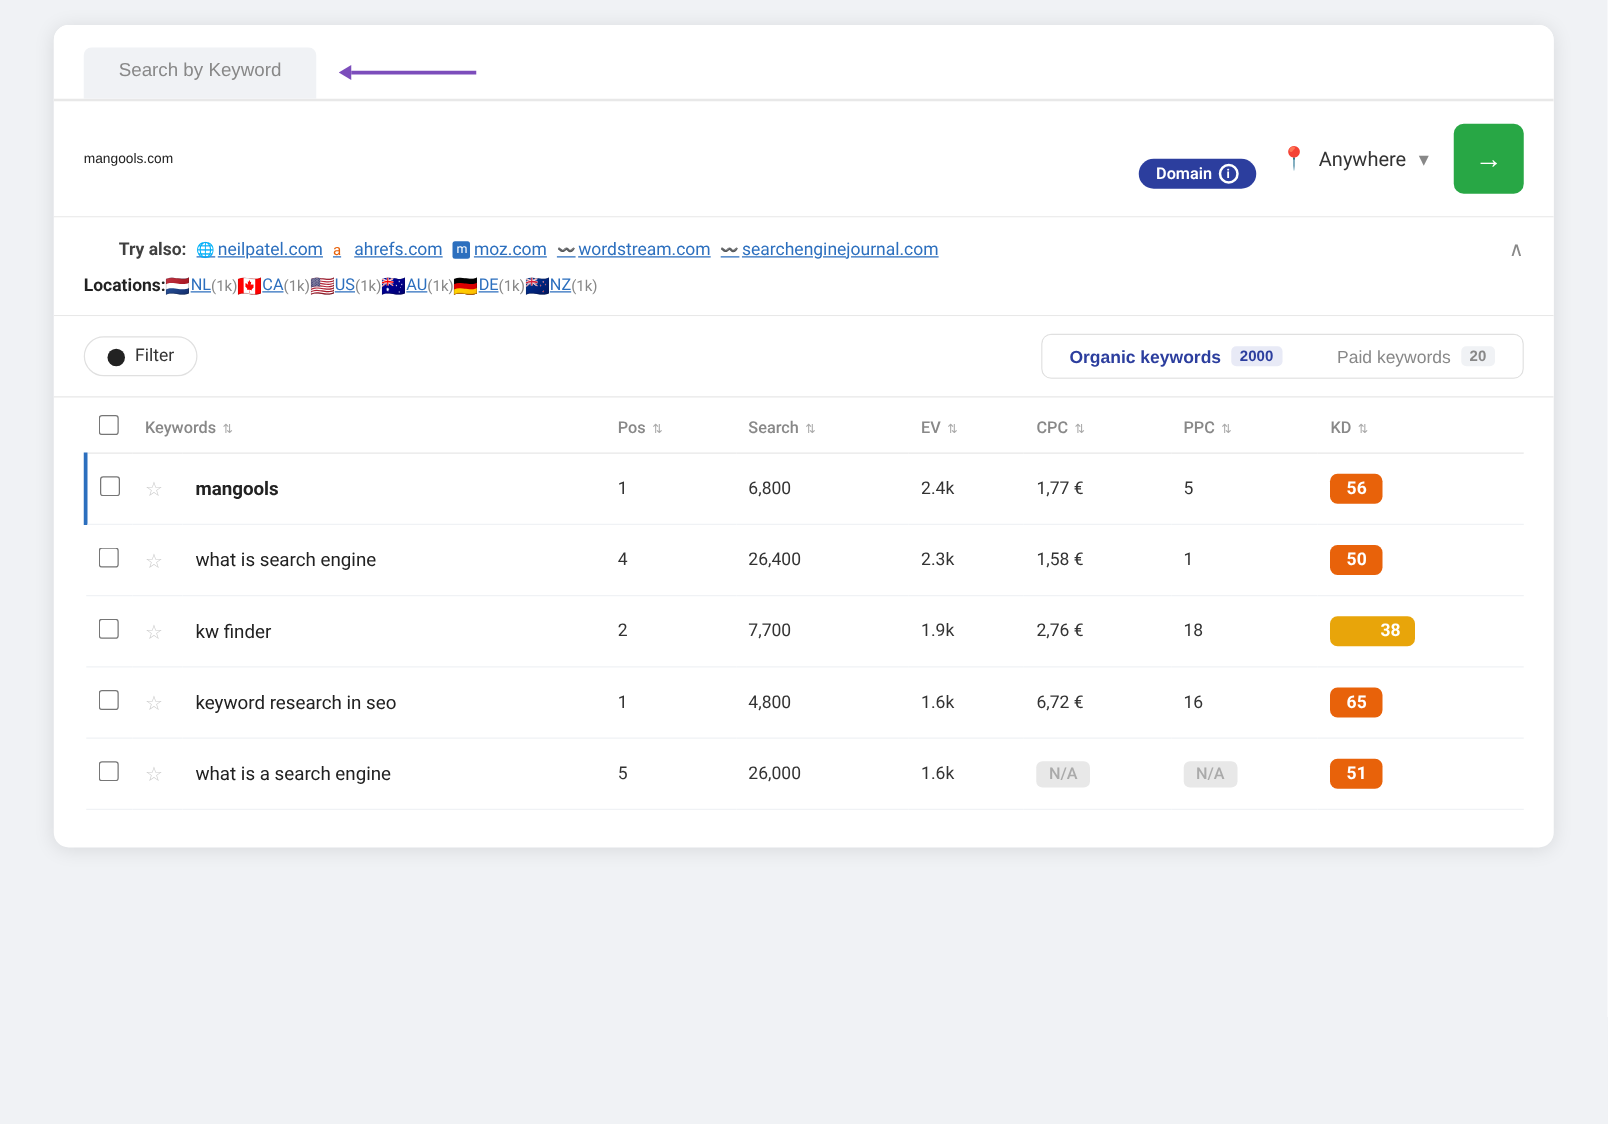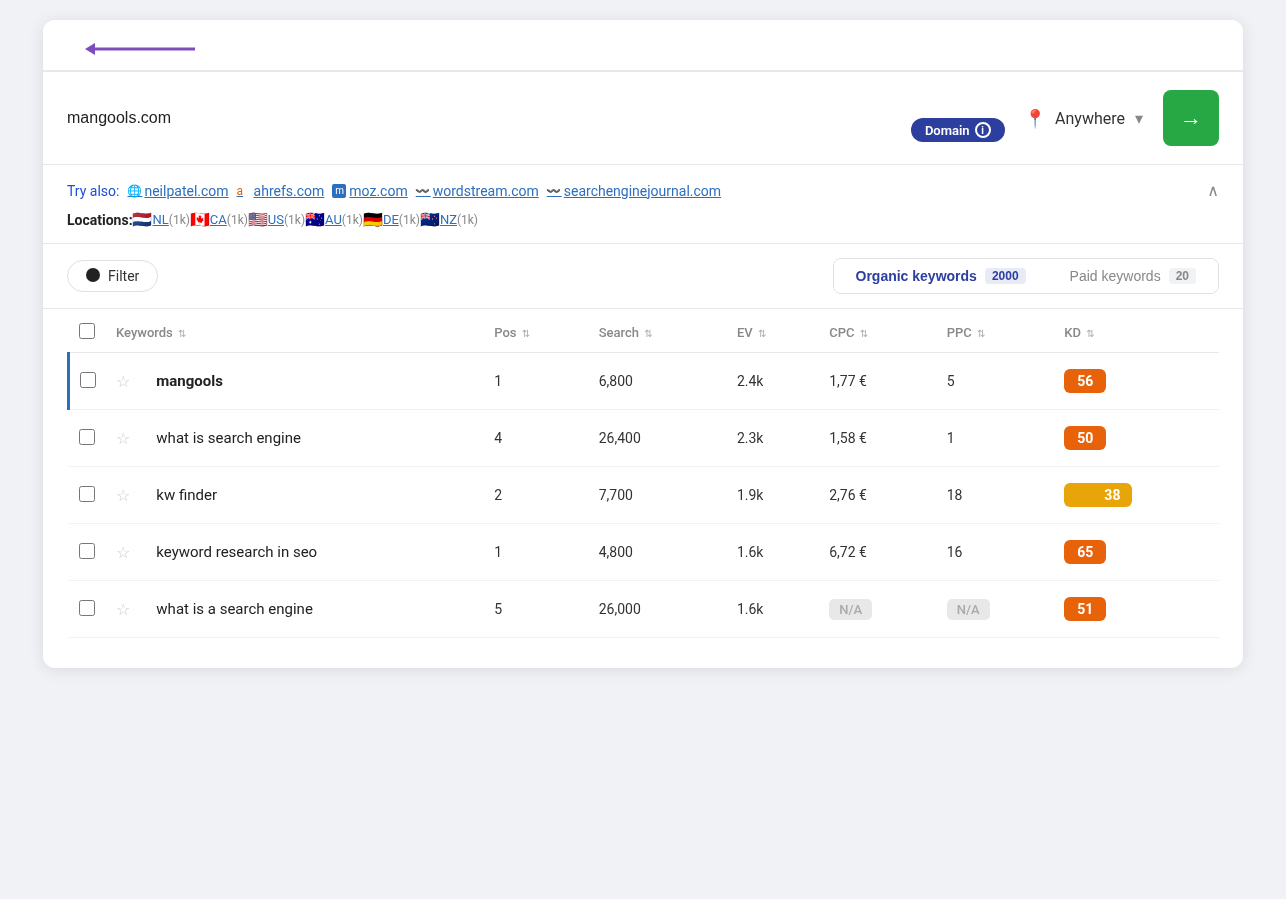--- a/index.html
+++ b/index.html
@@ -69,21 +69,21 @@
     .search-bar {
       display: flex;
       align-items: center;
       padding: 18px 24px;
       gap: 12px;
       background: #fff;
       border-bottom: 1px solid #e8e8e8;
     }
     .search-input {
       flex: 1;
-      font-size: 16px;
+      font-size: 11px;
       border: none;
       outline: none;
       color: #222;
       background: transparent;
     }
     .domain-badge {
       background: #2c3e9e;
       color: #fff;
       border-radius: 20px;
       padding: 4px 14px;
@@ -147,23 +147,24 @@
       border-bottom: 1px solid #e8e8e8;
     }
     .try-also-row {
       display: flex;
       align-items: center;
       gap: 8px;
       font-size: 14px;
       flex-wrap: wrap;
     }
     .try-also-label {
-      font-weight: 400;
-      color: #1d4ed8;
+      font-weight: 700;
+      color: #404040;
       white-space: nowrap;
+      margin-left: 28px;
     }
     .try-also-link {
       color: #2c6fbe;
       text-decoration: underline;
       font-size: 14px;
       cursor: pointer;
       display: flex;
       align-items: center;
       gap: 3px;
     }
@@ -215,21 +216,21 @@
     .filter-bar {
       display: flex;
       align-items: center;
       padding: 14px 24px;
       background: #fff;
       border-bottom: 1px solid #e8e8e8;
       gap: 16px;
     }
     .filter-toggle {
       display: flex;
-      align-items: flex-start;
+      align-items: flex-end;
       gap: 8px;
       border: 1px solid #e0e0e0;
       border-radius: 20px;
       padding: 7px 18px;
       cursor: pointer;
       font-size: 14px;
       color: #333;
     }
     .toggle-dot {
       width: 14px;
@@ -362,20 +363,23 @@
       cursor: pointer;
       accent-color: #2c3e9e;
     }
   </style>
 </head>
 <body>
 
 <div class="card">
 
   <div class="tabs">
+    <button class="tab inactive">
+      <span>Search by Keyword</span>
+    </button>
     <div class="arrow-indicator">
       <svg class="arrow-svg" width="120" height="22" viewBox="0 0 120 22" fill="none" xmlns="http://www.w3.org/2000/svg">
         <line x1="110" y1="11" x2="10" y2="11" stroke="#7c4dbb" stroke-width="3"></line>
         <polygon points="10,5 10,17 0,11" fill="#7c4dbb"></polygon>
       </svg>
     </div>
   </div>
 
   <div class="search-bar">
     <input class="search-input" type="text" value="mangools.com" style="">

